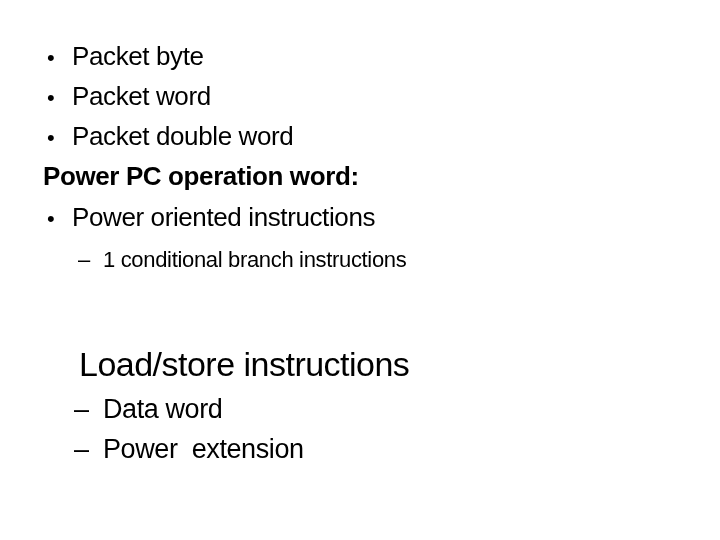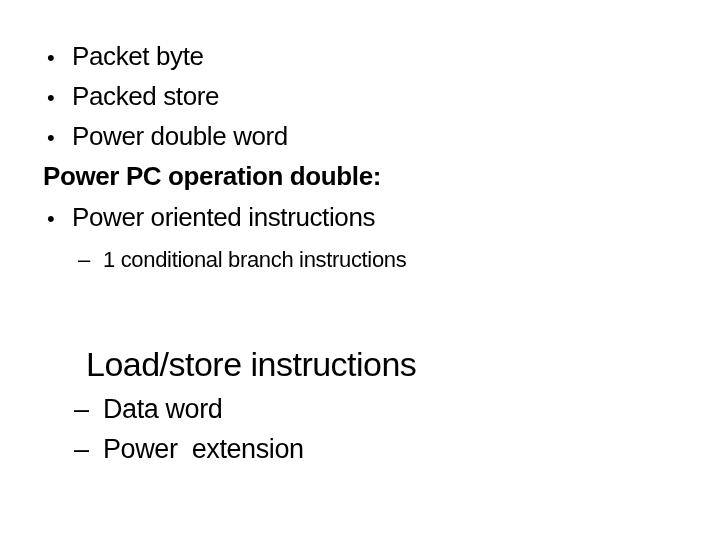--- a/index.html
+++ b/index.html
@@ -46,43 +46,43 @@
   
   .l-dash { font-size: 27px; }
   .l-dash .marker { width: 29px; }
 
   .pos-1 { top: 43px;  left: 47px; }
   .pos-2 { top: 83px;  left: 47px; }
   .pos-3 { top: 123px; left: 47px; }
   .pos-4 { top: 163px; left: 43px; }
   .pos-5 { top: 204px; left: 47px; }
   .pos-6 { top: 249px; left: 78px; }
-  .pos-7 { top: 347px; left: 79px; margin-left: 7px; }
+  .pos-7 { top: 347px; left: 79px; }
   .pos-8 { top: 396px; left: 74px; }
   .pos-9 { top: 436px; left: 74px; }
 </style>
 </head>
 <body>
 
 <div id="slide">
 
   <div class="line l-body pos-1">
     <span class="marker">•</span><span class="text">Packet byte</span>
   </div>
 
   <div class="line l-body pos-2">
-    <span class="marker">•</span><span class="text">Packed store</span>
+    <span class="marker">•</span><span class="text">Packet word</span>
   </div>
 
   <div class="line l-body pos-3">
-    <span class="marker">•</span><span class="text">Power double word</span>
+    <span class="marker">•</span><span class="text">Packet double word</span>
   </div>
 
   <div class="line l-bold pos-4">
-    <span class="text">Power PC operation double:</span>
+    <span class="text">Power PC operation word:</span>
   </div>
 
   <div class="line l-body pos-5">
     <span class="marker">•</span><span class="text">Power oriented instructions</span>
   </div>
 
   <div class="line l-sub pos-6">
     <span class="marker">–</span><span class="text">1 conditional branch instructions</span>
   </div>
 

